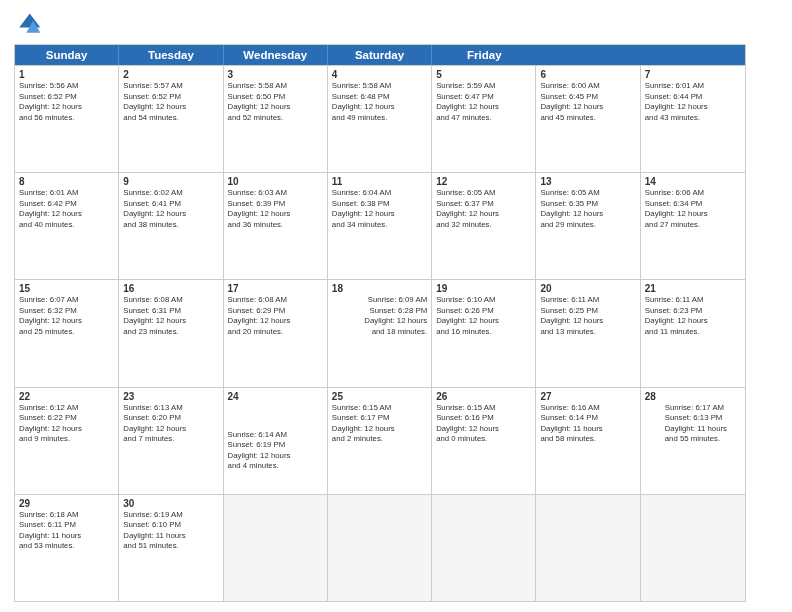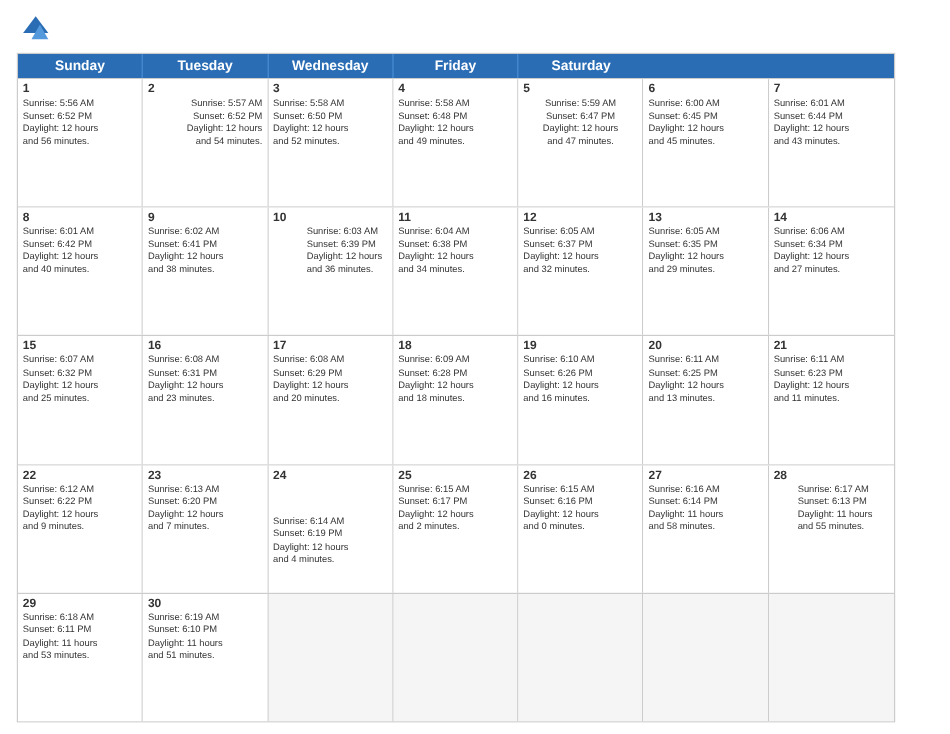--- a/index.html
+++ b/index.html
@@ -125,56 +125,56 @@
       <div class="month-year"></div>
       <div class="location"></div>
     </div>
   </div>
 
   <div class="calendar">
     <div class="cal-header-row">
     <div class="cal-header-cell">Sunday</div>
         <div class="cal-header-cell">Tuesday</div>
         <div class="cal-header-cell">Wednesday</div>
+        <div class="cal-header-cell">Saturday</div>
         <div class="cal-header-cell">Friday</div>
-        <div class="cal-header-cell">Saturday</div>
       </div>
     <div class="cal-body">
     <div class="cal-row">
           <div class="cal-cell">
             <div class="day-num">1</div>
             <div class="cell-info" style="white-space: pre-line;">Sunrise: 5:56 AM
 Sunset: 6:52 PM
 Daylight: 12 hours
 and 56 minutes.</div>
           </div>
           <div class="cal-cell">
             <div class="day-num">2</div>
-            <div class="cell-info" style="white-space: pre-line; text-align: right;">Sunrise: 5:57 AM
+            <div class="cell-info" style="white-space: pre-line;">Sunrise: 5:57 AM
 Sunset: 6:52 PM
 Daylight: 12 hours
 and 54 minutes.</div>
           </div>
           <div class="cal-cell">
             <div class="day-num">3</div>
             <div class="cell-info" style="white-space: pre-line;">Sunrise: 5:58 AM
 Sunset: 6:50 PM
 Daylight: 12 hours
 and 52 minutes.</div>
           </div>
           <div class="cal-cell">
             <div class="day-num">4</div>
             <div class="cell-info" style="white-space: pre-line;">Sunrise: 5:58 AM
 Sunset: 6:48 PM
 Daylight: 12 hours
 and 49 minutes.</div>
           </div>
           <div class="cal-cell">
             <div class="day-num">5</div>
-            <div class="cell-info" style="white-space: pre-line; text-align: center;">Sunrise: 5:59 AM
+            <div class="cell-info" style="white-space: pre-line;">Sunrise: 5:59 AM
 Sunset: 6:47 PM
 Daylight: 12 hours
 and 47 minutes.</div>
           </div>
           <div class="cal-cell">
             <div class="day-num">6</div>
             <div class="cell-info" style="white-space: pre-line;">Sunrise: 6:00 AM
 Sunset: 6:45 PM
 Daylight: 12 hours
 and 45 minutes.</div>
@@ -197,21 +197,21 @@
           </div>
           <div class="cal-cell">
             <div class="day-num">9</div>
             <div class="cell-info" style="white-space: pre-line;">Sunrise: 6:02 AM
 Sunset: 6:41 PM
 Daylight: 12 hours
 and 38 minutes.</div>
           </div>
           <div class="cal-cell">
             <div class="day-num">10</div>
-            <div class="cell-info" style="white-space: pre-line; margin-left: 28px;">Sunrise: 6:03 AM
+            <div class="cell-info" style="white-space: pre-line;">Sunrise: 6:03 AM
 Sunset: 6:39 PM
 Daylight: 12 hours
 and 36 minutes.</div>
           </div>
           <div class="cal-cell">
             <div class="day-num">11</div>
             <div class="cell-info" style="white-space: pre-line;">Sunrise: 6:04 AM
 Sunset: 6:38 PM
 Daylight: 12 hours
 and 34 minutes.</div>
@@ -255,21 +255,21 @@
           </div>
           <div class="cal-cell">
             <div class="day-num">17</div>
             <div class="cell-info" style="white-space: pre-line;">Sunrise: 6:08 AM
 Sunset: 6:29 PM
 Daylight: 12 hours
 and 20 minutes.</div>
           </div>
           <div class="cal-cell">
             <div class="day-num">18</div>
-            <div class="cell-info" style="white-space: pre-line;">Sunrise: 6:09 AM
+            <div class="cell-info" style="white-space: pre-line; text-align: right;">Sunrise: 6:09 AM
 Sunset: 6:28 PM
 Daylight: 12 hours
 and 18 minutes.</div>
           </div>
           <div class="cal-cell">
             <div class="day-num">19</div>
             <div class="cell-info" style="white-space: pre-line;">Sunrise: 6:10 AM
 Sunset: 6:26 PM
 Daylight: 12 hours
 and 16 minutes.</div>

